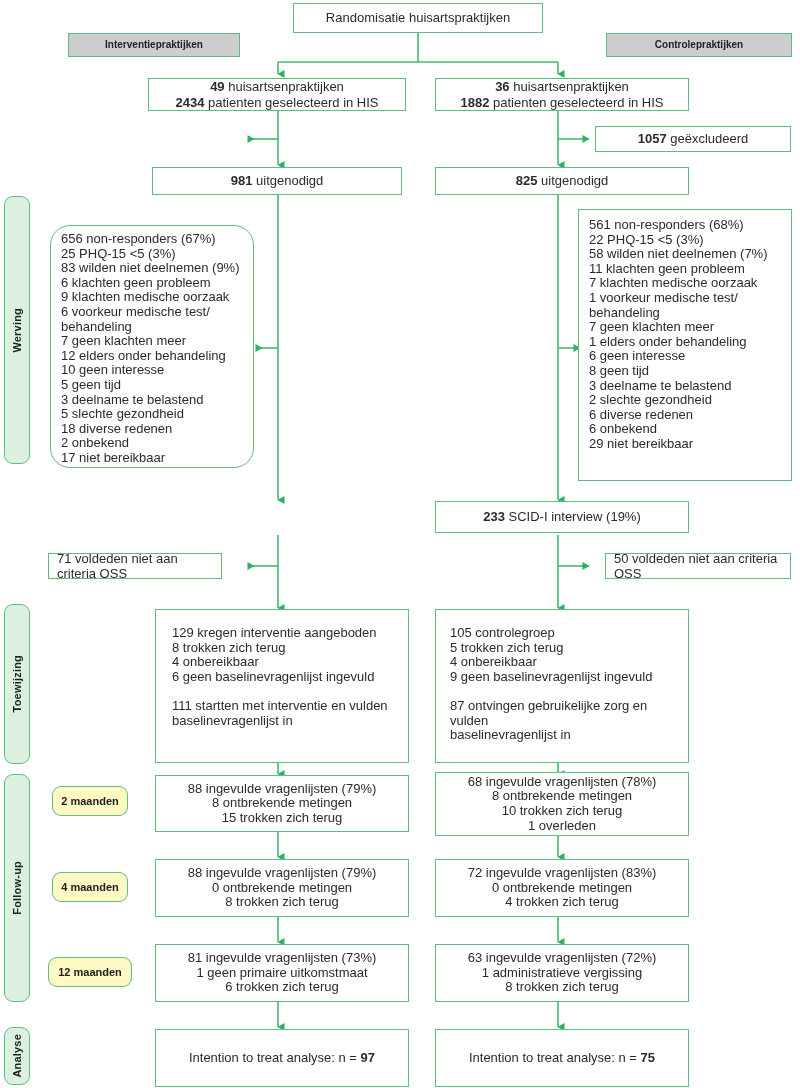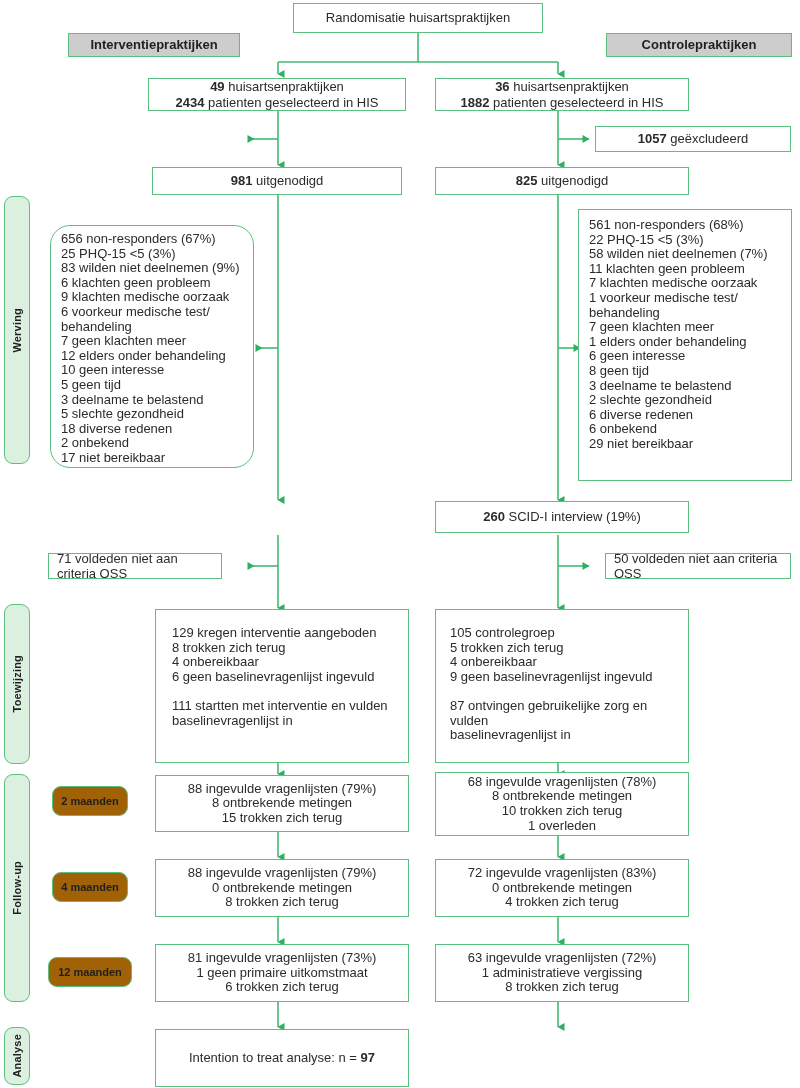--- a/index.html
+++ b/index.html
@@ -47,21 +47,21 @@
   }
   .node .inner {
     width: 100%;
     padding: 0 8px;
     white-space: pre-line;
   }
   .node.phase-header {
     background: #cdcdcd;
     border: 1px solid #5cbf7f;
     font-weight: bold;
-    font-size: 13px;
+    font-size: 10px;
     justify-content: center;
     text-align: center;
     color: #1f1f1f;
   }
   .stage-label {
     position: absolute;
     box-sizing: border-box;
     border: 1px solid #5cbf7f;
     background: #dcf0df;
     border-radius: 9px;
@@ -75,21 +75,21 @@
   .stage-label .vtext {
     writing-mode: vertical-rl;
     transform: rotate(180deg);
     white-space: nowrap;
     letter-spacing: 0.2px;
   }
   .time-label {
     position: absolute;
     box-sizing: border-box;
     border: 1px solid #5cbf7f;
-    background: #a16207;
+    background: #fef9c3;
     border-radius: 9px;
     display: flex;
     align-items: center;
     justify-content: center;
     color: #1f1f1f;
     font-weight: bold;
     font-size: 11px;
     white-space: nowrap;
   }
   .bold-num { font-weight: bold; }
@@ -233,21 +233,21 @@
    6 geen interesse
    8 geen tijd
    3 deelname te belastend
    2 slechte gezondheid
    6 diverse redenen
    6 onbekend
 29 niet bereikbaar</span>
   </div>
 
   <div class="node center" style="left:435px; top:501px; width:254px; height:32px;">
-    <span class="inner"><span class="bold-num">260</span><span> SCID-I interview (19%)</span></span>
+    <span class="inner"><span class="bold-num">233</span><span> SCID-I interview (19%)</span></span>
   </div>
 
   <div class="node left-align" style="left:48px; top:553px; width:174px; height:26px;">
     <span class="inner">71 voldeden niet aan criteria OSS</span>
   </div>
   <div class="node left-align" style="left:605px; top:553px; width:186px; height:26px;">
     <span class="inner">50 voldeden niet aan criteria OSS</span>
   </div>
 
   <div class="node left-align" style="left:155px; top:609px; width:254px; height:154px; align-items:flex-start;">
@@ -299,14 +299,17 @@
   </div>
   <div class="node center" style="left:435px; top:944px; width:254px; height:58px;">
     <span class="inner tight">63 ingevulde vragenlijsten (72%)
 1 administratieve vergissing
 8 trokken zich terug</span>
   </div>
 
   <div class="node center" style="left:155px; top:1029px; width:254px; height:58px;">
     <span class="inner"><span>Intention to treat analyse: n = </span><span class="bold-num">97</span></span>
   </div>
+  <div class="node center" style="left:435px; top:1029px; width:254px; height:58px;">
+    <span class="inner"><span>Intention to treat analyse: n = </span><span class="bold-num">75</span></span>
+  </div>
 
 </div>
 
 </body></html>

